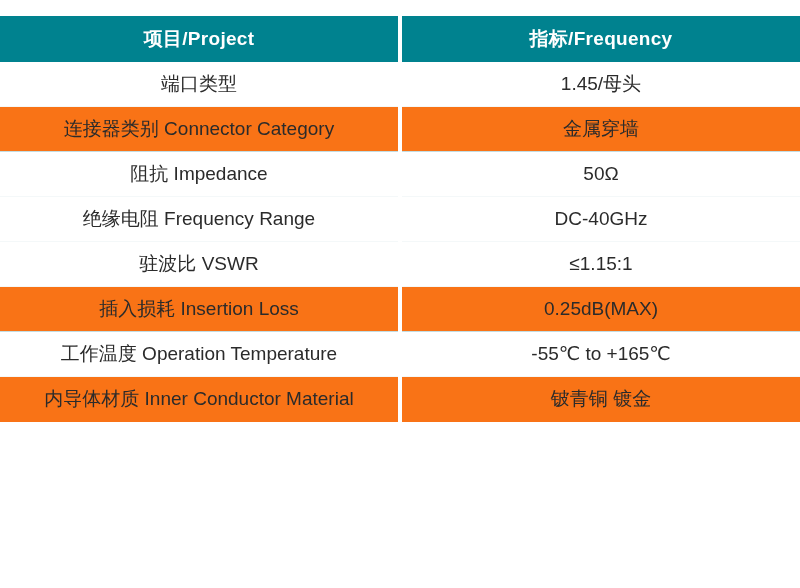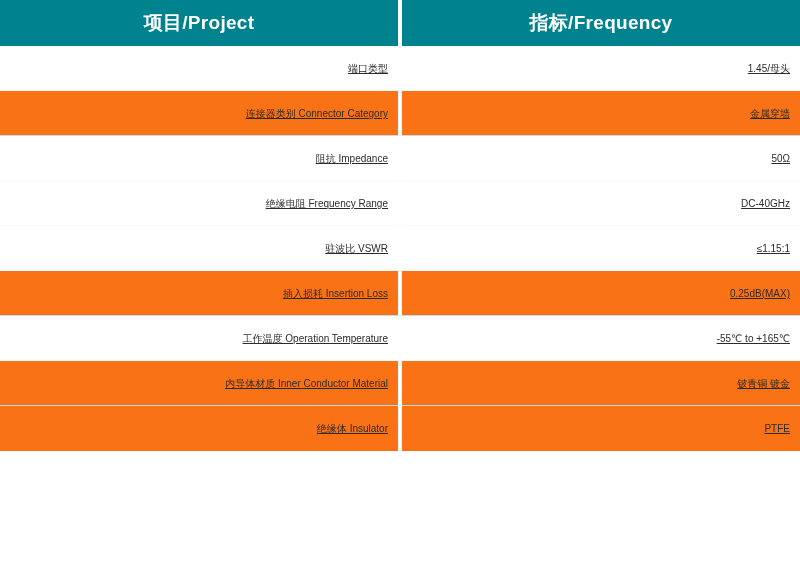--- a/index.html
+++ b/index.html
@@ -11,20 +11,21 @@
     width: 800px;
     height: 588px;
     overflow: hidden;
     font-family: "Liberation Sans", "DejaVu Sans", sans-serif;
   }
 
   .spec-table {
     width: 800px;
     border-collapse: collapse;
     table-layout: fixed;
+    margin-top: 16px;
   }
 
   .spec-table col.col-project { width: 400px; }
   .spec-table col.col-indicator { width: 400px; }
 
   
   thead th {
     height: 46px;
     padding: 0;
     background: #00828f;
@@ -36,28 +37,27 @@
     letter-spacing: 0.3px;
   }
   thead th.th-project {
     border-right: 4px solid #ffffff;
   }
 
   
   tbody td {
     height: 45px;
     padding: 0 10px;
-    font-size: 10px;
+    font-size: 19px;
     color: #2b2b2b;
-    text-align: right;
+    text-align: center;
     vertical-align: middle;
     line-height: 1.3;
     white-space: nowrap;
     overflow: hidden;
-    text-decoration: underline;
   }
   tbody td.cell-project {
     border-right: 4px solid #ffffff;
   }
 
   tbody tr.row-odd td  { background: #ffffff; }
   tbody tr.row-even td { background: #f97316; }
 
   
   tbody tr.row-odd td  { box-shadow: inset 0 -1px 0 #f4f8f9; }
@@ -107,18 +107,14 @@
         <td class="cell-indicator">0.25dB(MAX)</td>
       </tr>
       <tr class="row-odd">
         <td class="cell-project">工作温度 Operation Temperature</td>
         <td class="cell-indicator">-55℃ to +165℃</td>
       </tr>
       <tr class="row-even">
         <td class="cell-project">内导体材质 Inner Conductor Material</td>
         <td class="cell-indicator">铍青铜 镀金</td>
       </tr>
-      <tr class="row-even">
-        <td class="cell-project">绝缘体 Insulator</td>
-        <td class="cell-indicator">PTFE</td>
-      </tr>
     </tbody>
 </table>
 
 </body></html>

